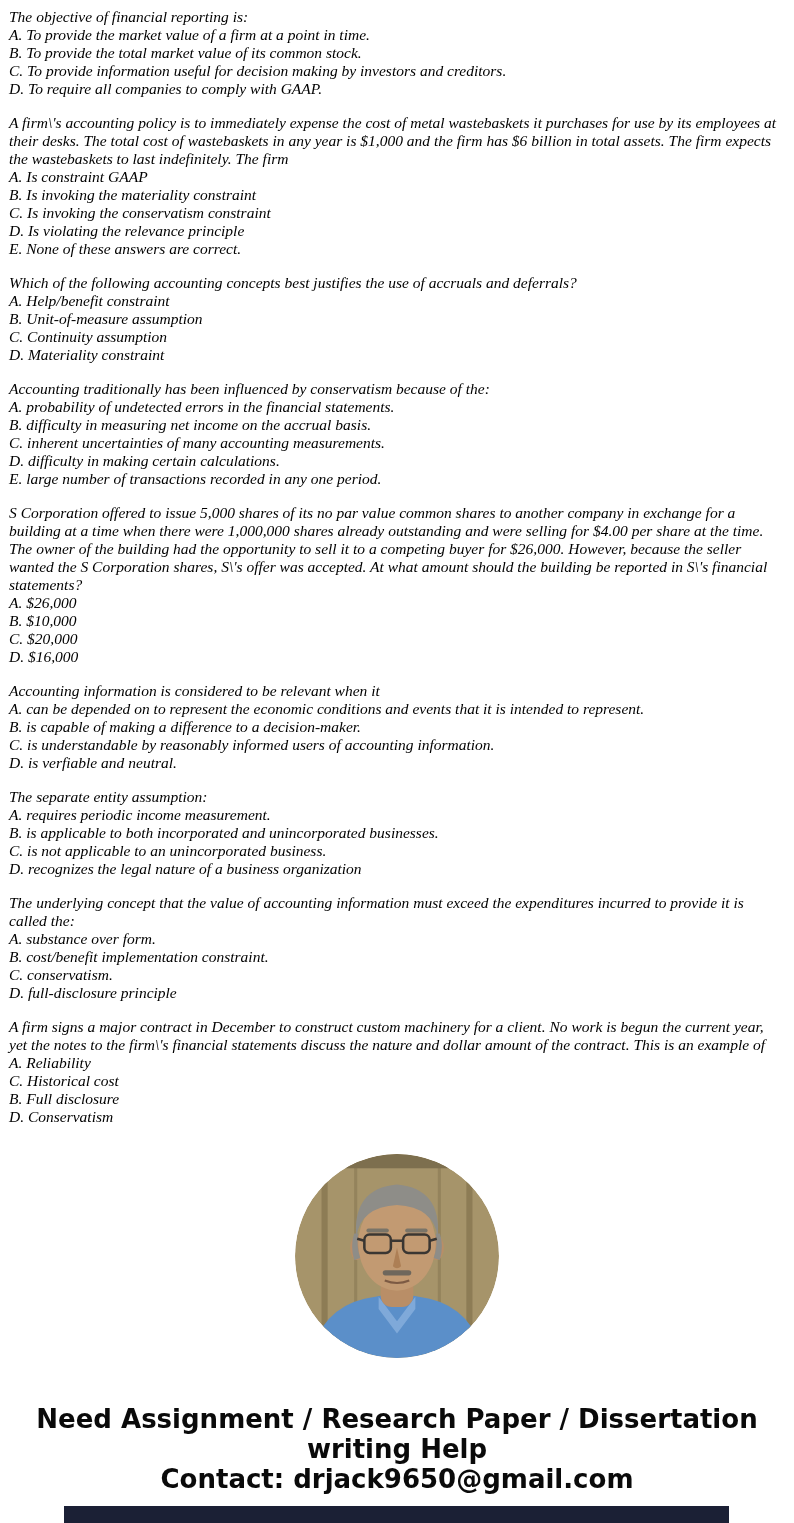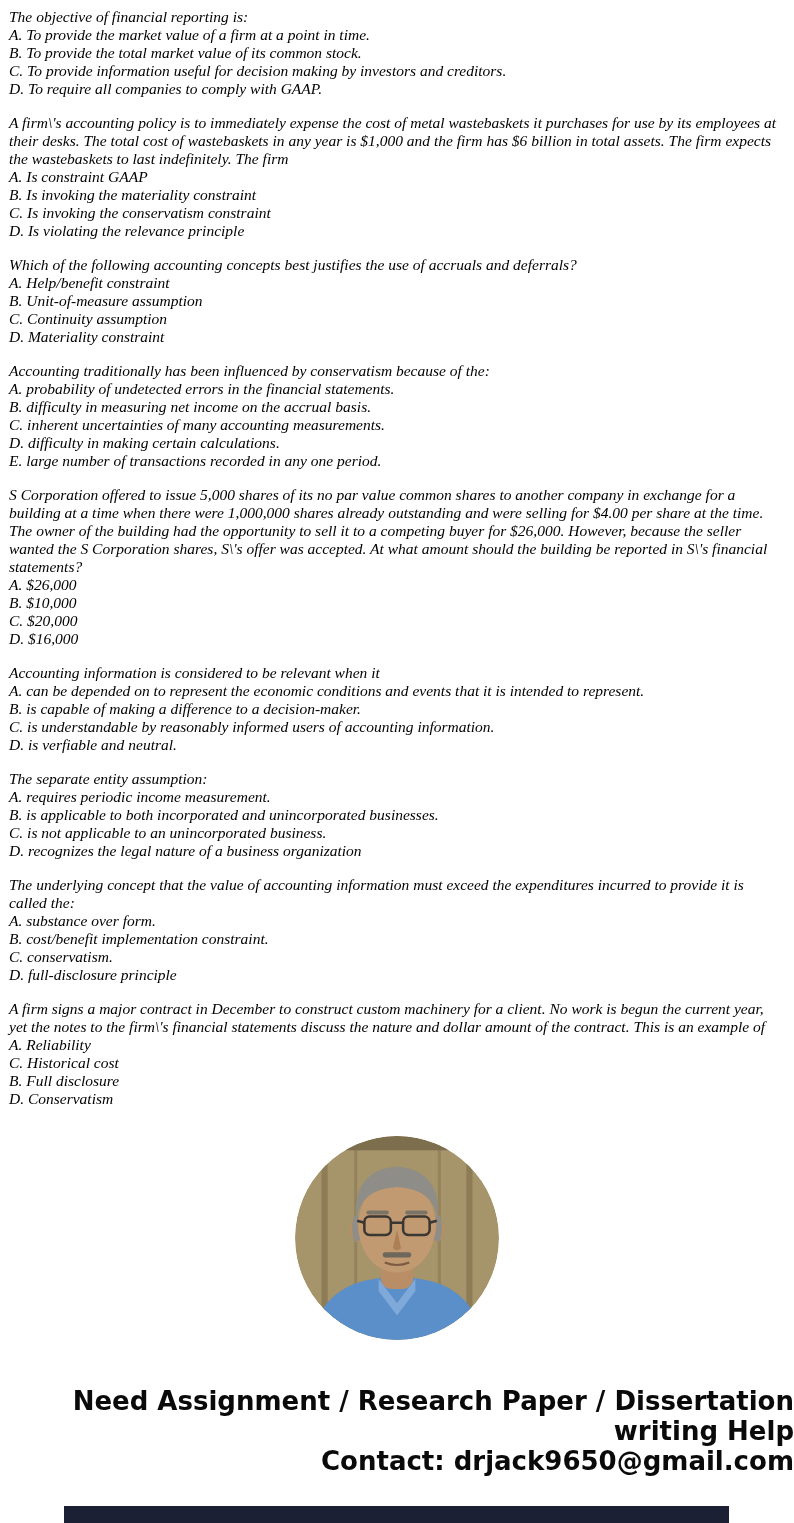--- a/index.html
+++ b/index.html
@@ -33,21 +33,21 @@
   .photo-wrap {
     width: 204px;
     height: 204px;
     margin: 28px auto 0 auto;
     border-radius: 50%;
     overflow: hidden;
     display: block;
   }
   .footer-block {
     margin-top: 46px;
-    text-align: right;
+    text-align: center;
     font-family: "DejaVu Sans", sans-serif;
     font-weight: bold;
     font-size: 26px;
     line-height: 30px;
     color: #0a0a0a;
   }
   .bottom-bar {
     position: absolute;
     left: 64px;
     right: 65px;
@@ -66,20 +66,21 @@
       <div class="option">B. To provide the total market value of its common stock.</div>
       <div class="option">C. To provide information useful for decision making by investors and creditors.</div>
       <div class="option">D. To require all companies to comply with GAAP.</div>
     </div>
     <div class="question-block">
       <div class="stem">A firm\'s accounting policy is to immediately expense the cost of metal wastebaskets it purchases for use by its employees at their desks. The total cost of wastebaskets in any year is $1,000 and the firm has $6 billion in total assets. The firm expects the wastebaskets to last indefinitely. The firm</div>
       <div class="option">A. Is constraint GAAP</div>
       <div class="option">B. Is invoking the materiality constraint</div>
       <div class="option">C. Is invoking the conservatism constraint</div>
       <div class="option">D. Is violating the relevance principle</div>
+      <div class="option">E. None of these answers are correct.</div>
     </div>
     <div class="question-block">
       <div class="stem">Which of the following accounting concepts best justifies the use of accruals and deferrals?</div>
       <div class="option">A. Help/benefit constraint</div>
       <div class="option">B. Unit-of-measure assumption</div>
       <div class="option">C. Continuity assumption</div>
       <div class="option">D. Materiality constraint</div>
     </div>
     <div class="question-block">
       <div class="stem">Accounting traditionally has been influenced by conservatism because of the:</div>

